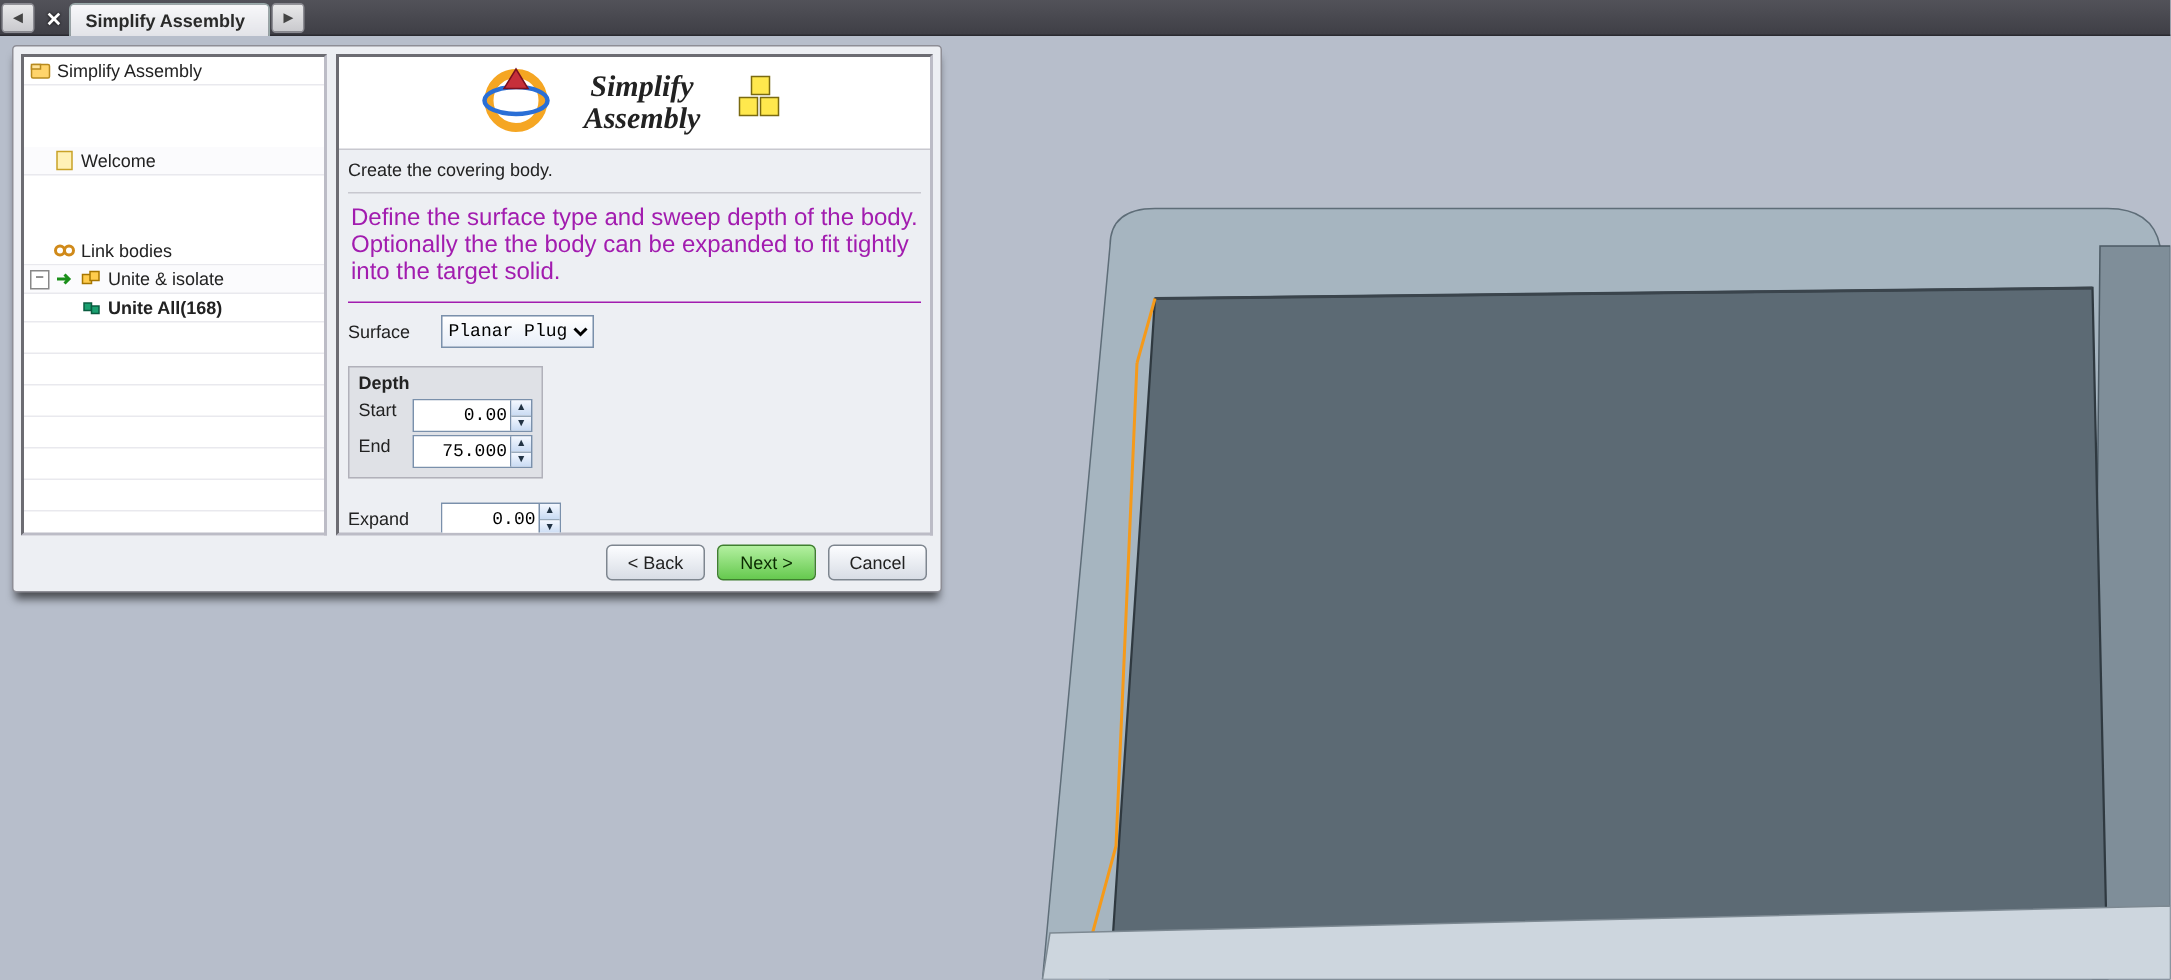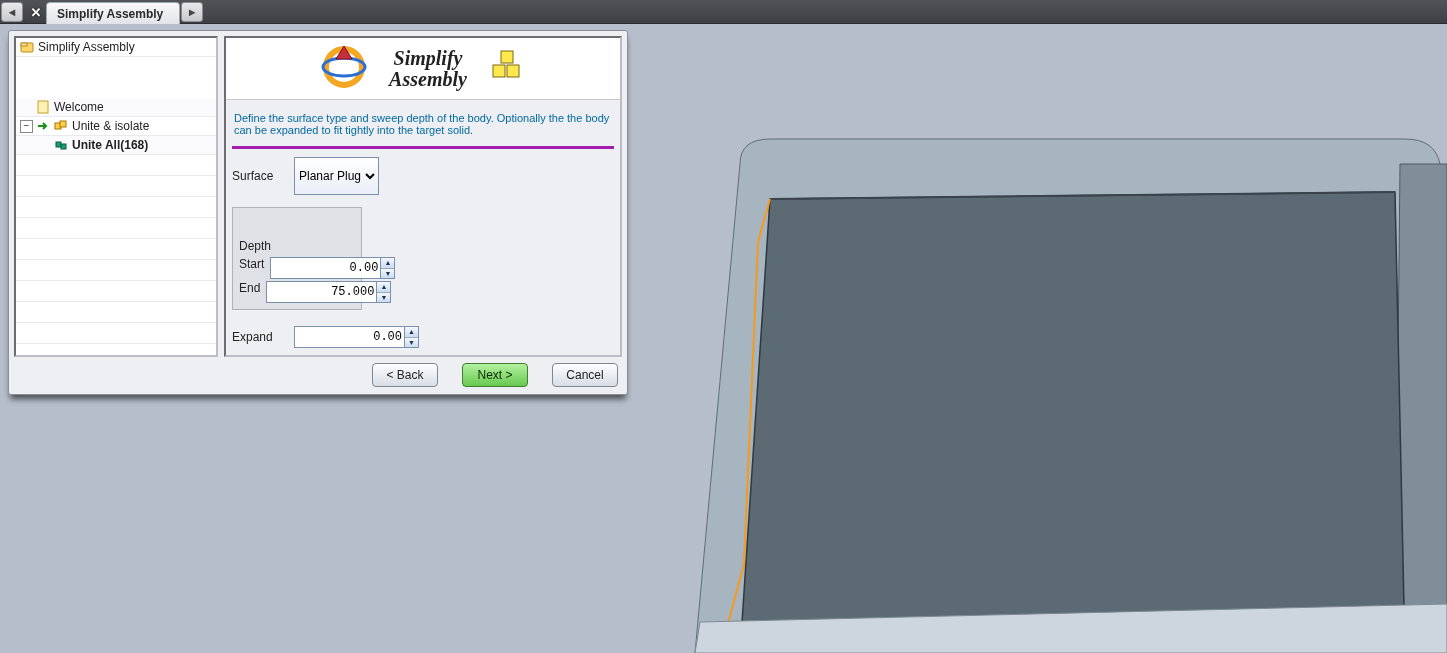--- a/index.html
+++ b/index.html
@@ -170,69 +170,67 @@
     padding: 4px 6px 4px 6px;
     color: #222;
   }
   .subheading {
     font-size: 12px;
     color: #222;
     padding: 2px 0 8px 0;
     border-bottom: 1px solid #c8c8cf;
   }
   .desc {
-    font-size: 11px;
-    color: #0369a1;
+    font-size: 16px;
+    color: #a21caf;
     padding: 8px 2px 10px 2px;
-    border-bottom: 3px solid #a21caf;
+    border-bottom: 1px solid #a21caf;
   }
   .form-row {
     display:flex;
     align-items:center;
     gap: 12px;
     margin: 8px 0;
   }
   .form-row label.lbl {
     width: 50px;
   }
   select.combo {
-    font-family: Liberation Sans, sans-serif;
-    font-size: 12px;
-    height: 38px;
+    font-family: Liberation Mono, monospace;
+    font-size: 12px;
+    height: 22px;
     border: 1px solid #7a90ab;
     background: linear-gradient(#fff,#e8eef8);
   }
   .fieldset {
     border: 1px solid #b1b1ba;
     background: #dfe1e6;
     padding: 0 6px 6px 6px;
     margin: 4px 0;
     display: inline-block;
     width: 130px;
     box-sizing: border-box;
   }
   .fieldset .legend {
-    font-weight: normal;
+    font-weight: bold;
     padding: 3px 0 2px 0;
-    margin-top: 28px;
   }
   .spin-wrap {
     display:flex;
     gap:6px;
     margin-top:2px;
   }
   .spin-wrap .slabel { width: 34px; }
   .spinbox {
     display:flex;
     align-items:stretch;
     border:1px solid #7a90ab;
     background:#fff;
     height:20px;
     width: 78px;
-    padding-left: 45px;
   }
   .spinbox input {
     border:0; outline:0;
     width: 60px;
     font-family: "Courier New", monospace;
     font-size: 12px;
     text-align: right;
     padding: 0 2px;
   }
   .spin-btns {
@@ -245,21 +243,21 @@
     display:flex;align-items:center;justify-content:center;
     font-size:7px;color:#234;
     background: linear-gradient(#f4f8ff,#c9dbf3);
     border-bottom:1px solid #9ab;
   }
   .spin-btns div:last-child{border-bottom:0;}
 
   .button-row {
     display:flex;
     justify-content:flex-end;
-    gap:24px;
+    gap:8px;
     padding: 6px 4px 2px 4px;
   }
   .btn {
     min-width: 66px;
     height: 24px;
     border: 1px solid #7e868f;
     border-radius: 4px;
     background: linear-gradient(#fcfdff,#d8dde5);
     font-family: inherit;
     font-size: 12px;
@@ -317,20 +315,29 @@
           </span>
           <span class="tree-label">Simplify Assembly</span>
         </div>
         <div class="tree-row indent1">
           <span class="tree-icon">
             <svg width="14" height="14">
                 <rect x="2" y="1" width="10" height="12" fill="#fff1b6" stroke="#c9a227"></rect>
               </svg>
           </span>
           <span class="tree-label">Welcome</span>
+        </div>
+        <div class="tree-row indent1">
+          <span class="tree-icon">
+            <svg width="14" height="14">
+                <circle cx="4" cy="7" r="3" fill="none" stroke="#d08a1a" stroke-width="2"></circle>
+                <circle cx="10" cy="7" r="3" fill="none" stroke="#d08a1a" stroke-width="2"></circle>
+              </svg>
+          </span>
+          <span class="tree-label">Link bodies</span>
         </div>
         <div class="tree-row" style="padding-left:4px">
           <span class="tree-expander">−</span>
           <span class="tree-icon">
             <svg width="14" height="14">
                 <path d="M2 7 L10 7 M7 4 L10 7 L7 10" stroke="#1a8f1a" stroke-width="2" fill="none"></path>
               </svg>
           </span>
           <span class="tree-icon">
             <svg width="14" height="14">
@@ -378,20 +385,21 @@
           <span>
             <svg width="40" height="40">
               <rect x="14" y="4" width="12" height="12" fill="#ffe84d" stroke="#7a6a10"></rect>
               <rect x="6" y="18" width="12" height="12" fill="#ffe84d" stroke="#7a6a10"></rect>
               <rect x="20" y="18" width="12" height="12" fill="#ffe84d" stroke="#7a6a10"></rect>
             </svg>
           </span>
         </div>
 
         <div class="content-inner">
+          <div class="subheading">Create the covering body.</div>
           <div class="desc">Define the surface type and sweep depth of the body. Optionally the the body can be expanded to fit tightly into the target solid.</div>
 
           <div class="form-row">
             <label class="lbl">Surface</label>
             <select class="combo">
               <option>Planar Plug</option>
             </select>
           </div>
 
           <div class="fieldset">

